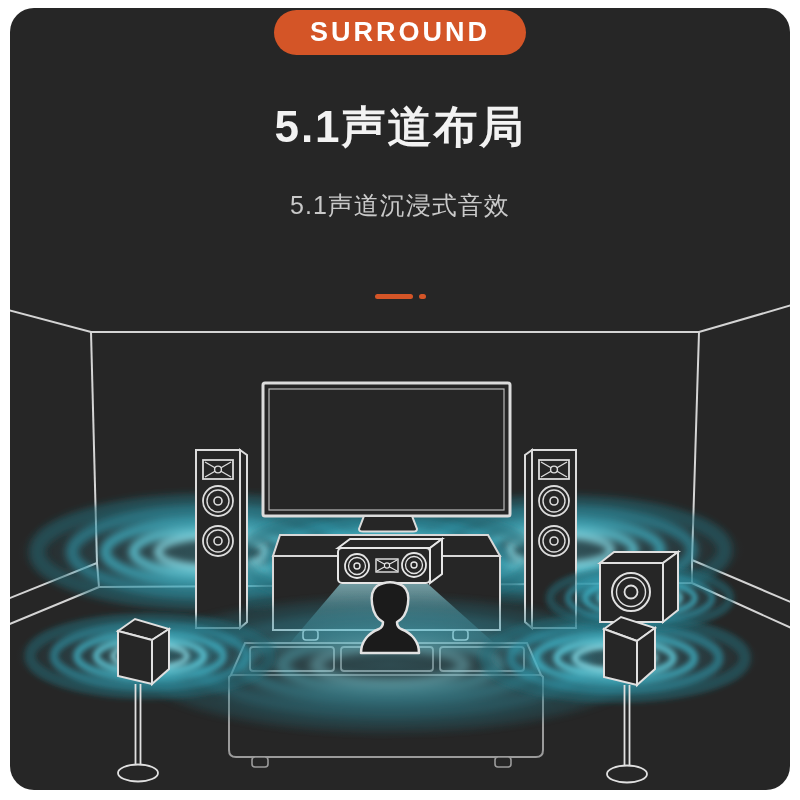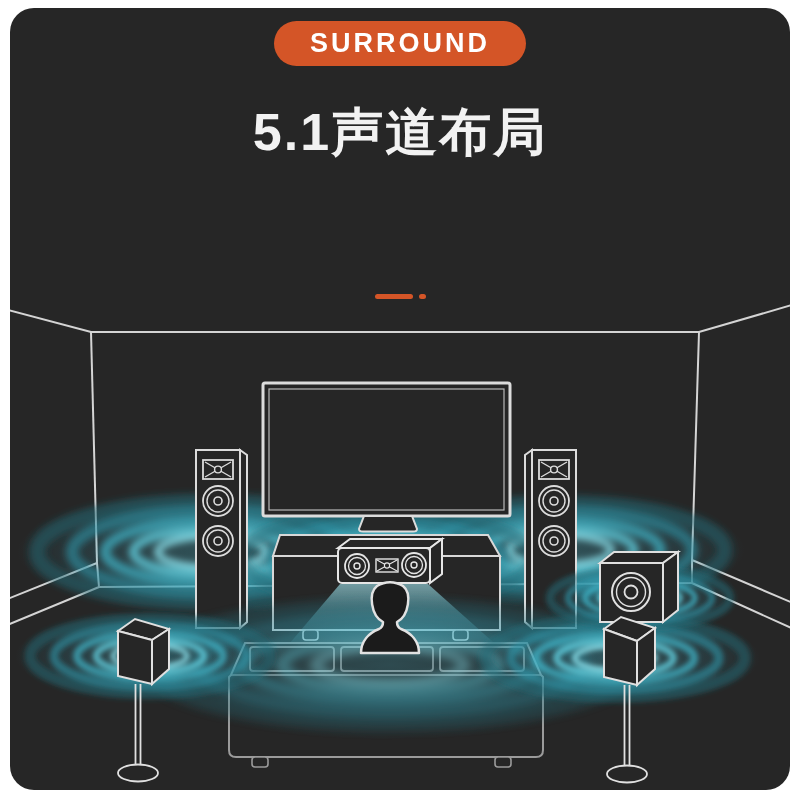--- a/index.html
+++ b/index.html
@@ -1,26 +1,26 @@
 <!DOCTYPE html>
 <html><head>
 <meta charset="utf-8">
 <style>
   * { margin:0; padding:0; box-sizing:border-box; }
   html,body { width:800px; height:800px; background:#ffffff; overflow:hidden;
               font-family:"Liberation Sans","DejaVu Sans",sans-serif; }
   .page { position:relative; width:800px; height:800px; background:#ffffff; }
   .card { position:absolute; left:10px; top:8px; width:780px; height:782px;
           background:#262626; border-radius:24px; overflow:hidden; }
-  .badge { position:absolute; top:13px; left:50%; transform:translateX(-50%);
+  .badge { position:absolute; top:2px; left:50%; transform:translateX(-50%);
            background:#D45527; color:#ffffff; height:45px; line-height:45px;
            padding:0 36px; border-radius:23px; font-size:27px; font-weight:bold;
            letter-spacing:3px; white-space:nowrap; }
   .title { position:absolute; top:90px; width:100%; text-align:center;
-           color:#f2f2f2; font-size:52px; font-weight:bold; letter-spacing:2px; }
+           color:#f2f2f2; font-size:44px; font-weight:bold; letter-spacing:2px; }
   .subs  { position:absolute; top:176px; width:100%; text-align:center;
            color:#c9c9c9; font-size:25px; letter-spacing:1px; line-height:42px; }
   .divider { position:absolute; top:283px; left:0; width:100%; height:10px;
              display:flex; justify-content:center; align-items:center; gap:6px; }
   .divider .bar { width:38px; height:5px; border-radius:3px; background:#D45527; }
   .divider .dot { width:7px;  height:5px; border-radius:2.5px; background:#D45527; }
   .scene { position:absolute; left:-10px; top:292px; width:800px; height:500px; }
 </style>
 </head>
 <body>
@@ -28,20 +28,21 @@
 <div class="page">
   <div class="card">
 
     <div class="badge">
       <span>SURROUND</span>
     </div>
 
     <div class="title">5.1声道布局</div>
 
     <div class="subs">
+      <div>5.1声道沉浸式音效</div>
     </div>
 
     <div class="divider">
       <div class="bar"></div>
       <div class="dot"></div>
     </div>
 
     <svg class="scene" viewBox="0 0 800 500">
       <defs>
         <filter id="soft" x="-30%" y="-30%" width="160%" height="160%">

